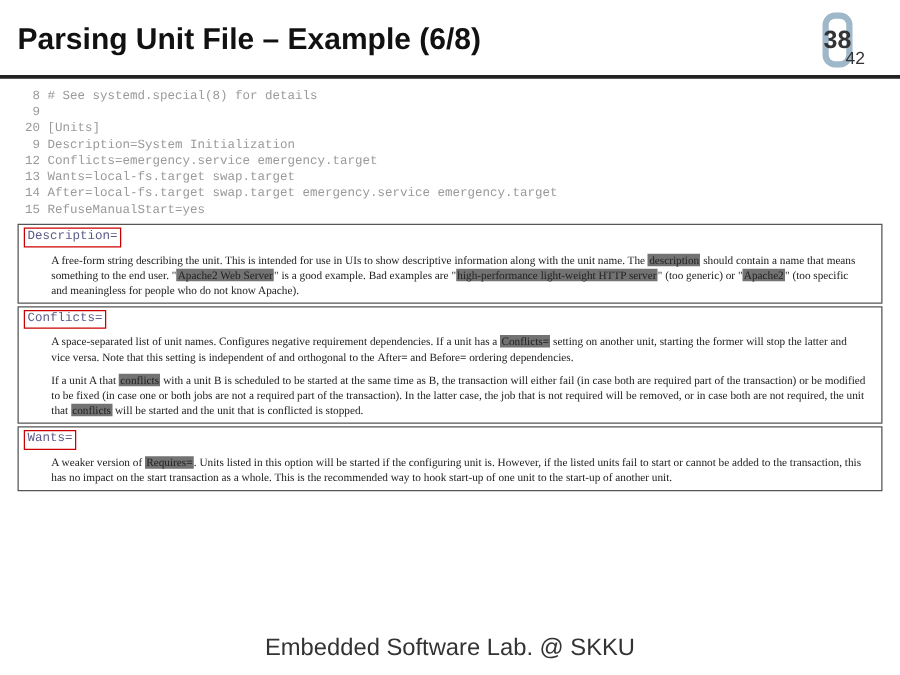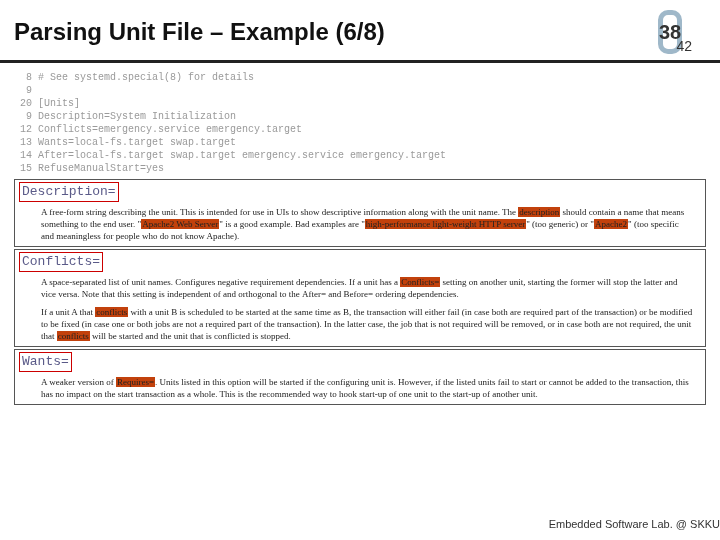--- a/index.html
+++ b/index.html
@@ -47,37 +47,37 @@
     margin: 2px 14px;
     border: 1px solid #555;
     font-family: Georgia, "Times New Roman", serif;
     font-size: 9px;
     color: #222;
     line-height: 1.35;
   }
   .doc-block .label {
     display: inline-block;
     font-family: "Courier New", monospace;
-    font-size: 13px;
+    font-size: 10px;
     color: #5a5a88;
     border: 1px solid #c00;
     padding: 0 2px;
     margin: 2px 0 2px 4px;
   }
   .doc-block .para {
     padding: 2px 12px 4px 26px;
   }
   .doc-block .para + .para { padding-top: 2px; }
-  .hl { background: #c2410c; padding: 0 1px; }
+  .hl { background: #737373; padding: 0 1px; }
   .mono { font-family: Liberation Serif, serif; }
   .footer {
     position: absolute;
     bottom: 10px; left: 0; width: 100%;
-    text-align: right;
-    font-size: 11px; color: #333;
+    text-align: center;
+    font-size: 19px; color: #333;
   }
 </style>
 </head>
 <body>
 
 <div class="header">
   <div class="title">Parsing Unit File – Example (6/8)</div>
   <div class="page-badge">38</div>
 </div>
 <div class="subpage">42</div>

